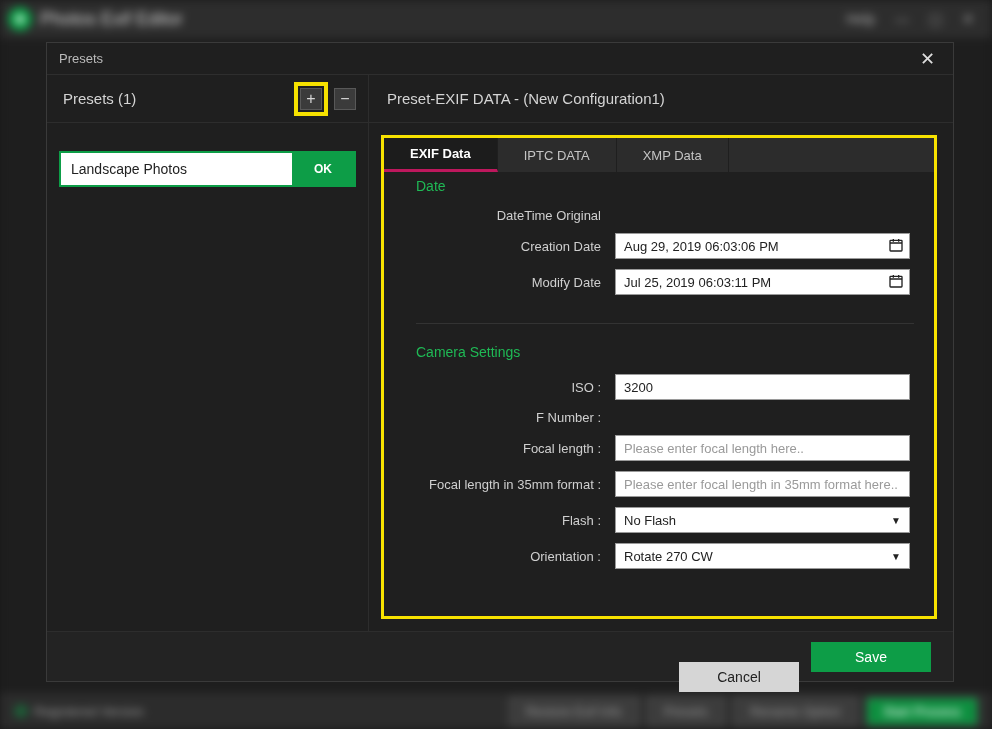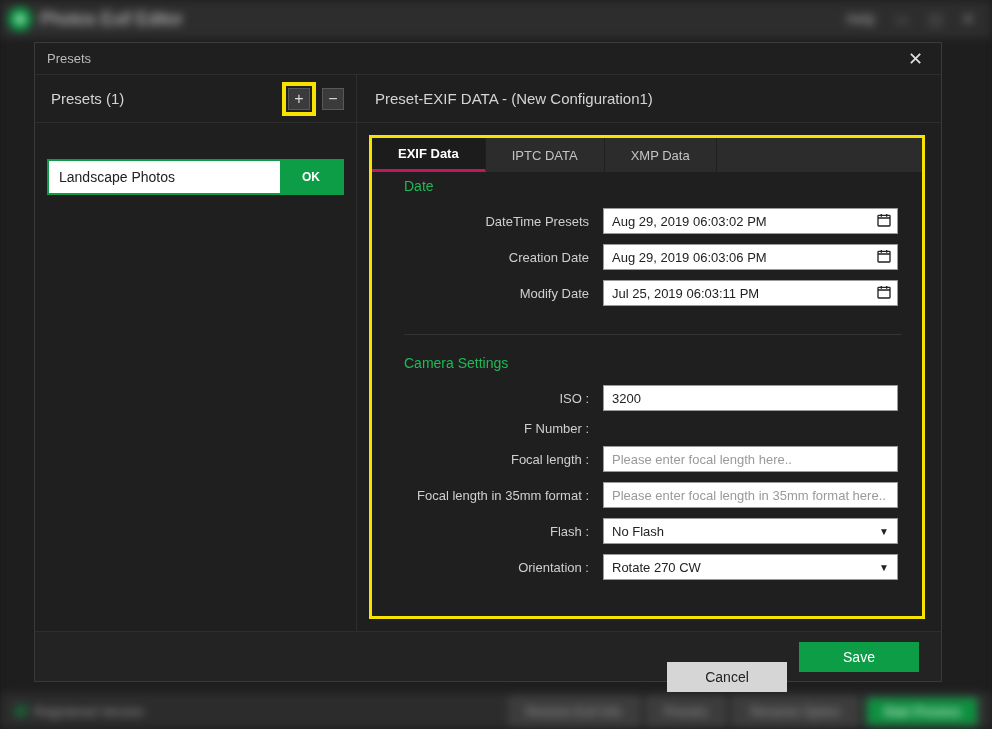--- a/index.html
+++ b/index.html
@@ -76,21 +76,21 @@
     padding: 6px 16px;
     border: 1px solid #555;
     font-size: 13px;
   }
   .bg-footer .bg-btn.green { background: #0d8f3f; color: #fff; }
 
   
   .modal {
     position: absolute;
     top: 42px;
-    left: 34px;
+    left: 46px;
     width: 908px;
     height: 640px;
     background: #1f1f1f;
     border: 1px solid #3a3a3a;
     display: flex;
     flex-direction: column;
   }
   .modal-header {
     height: 32px;
     display: flex;
@@ -113,21 +113,20 @@
     display: flex;
     overflow: hidden;
   }
 
   
   .left-panel {
     width: 322px;
     border-right: 1px solid #2d2d2d;
     display: flex;
     flex-direction: column;
-    gap: 8px;
   }
   .left-head {
     height: 48px;
     display: flex;
     align-items: center;
     padding: 0 12px 0 16px;
     font-size: 15px;
     color: #d4d4d4;
     border-bottom: 1px solid #2d2d2d;
   }
@@ -393,30 +392,21 @@
       <div class="right-content">
         <div class="tabs">
           <div class="tab active">EXIF Data</div>
           <div class="tab">IPTC DATA</div>
           <div class="tab">XMP Data</div>
         </div>
         <div class="form-area">
           <div class="section-head partial">Date</div>
           <div class="fields">
             <div class="field-row">
-              <label>DateTime Presets</label>
-              <div class="control">
-                <input class="txt" value="Aug 29, 2019 06:03:02 PM" style="">
-                <span class="cal-icon">
-                  <svg width="16" height="16" viewBox="0 0 24 24" fill="none" stroke="#222" stroke-width="2">
-                      <rect x="3" y="5" width="18" height="16" rx="1"></rect>
-                      <path d="M3 9h18M8 3v4M16 3v4"></path>
-                    </svg>
-                </span>
-              </div>
+              <label>DateTime Original</label>
             </div>
             <div class="field-row">
               <label>Creation Date</label>
               <div class="control">
                 <input class="txt" value="Aug 29, 2019 06:03:06 PM" style="">
                 <span class="cal-icon">
                   <svg width="16" height="16" viewBox="0 0 24 24" fill="none" stroke="#222" stroke-width="2">
                       <rect x="3" y="5" width="18" height="16" rx="1"></rect>
                       <path d="M3 9h18M8 3v4M16 3v4"></path>
                     </svg>

